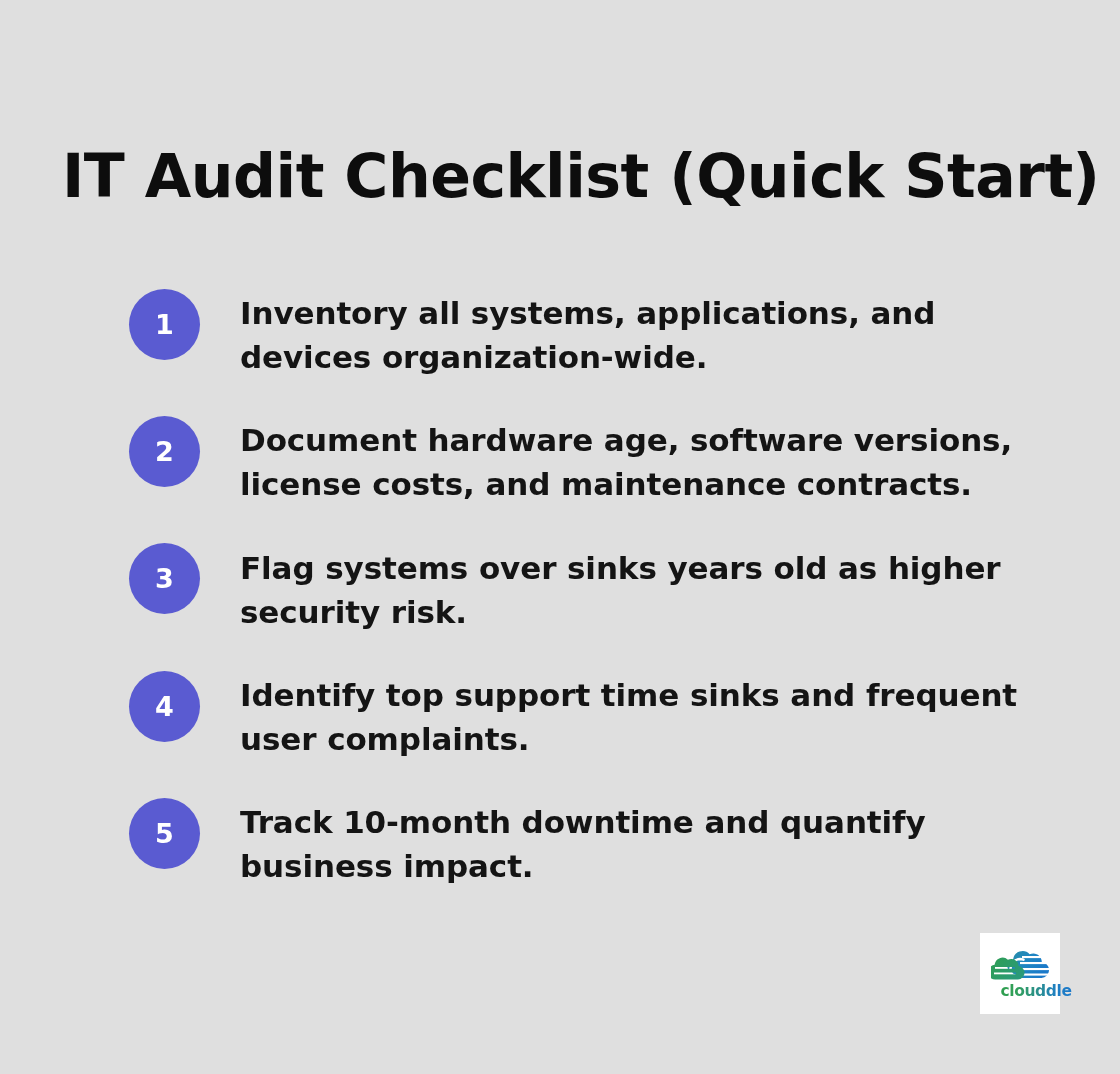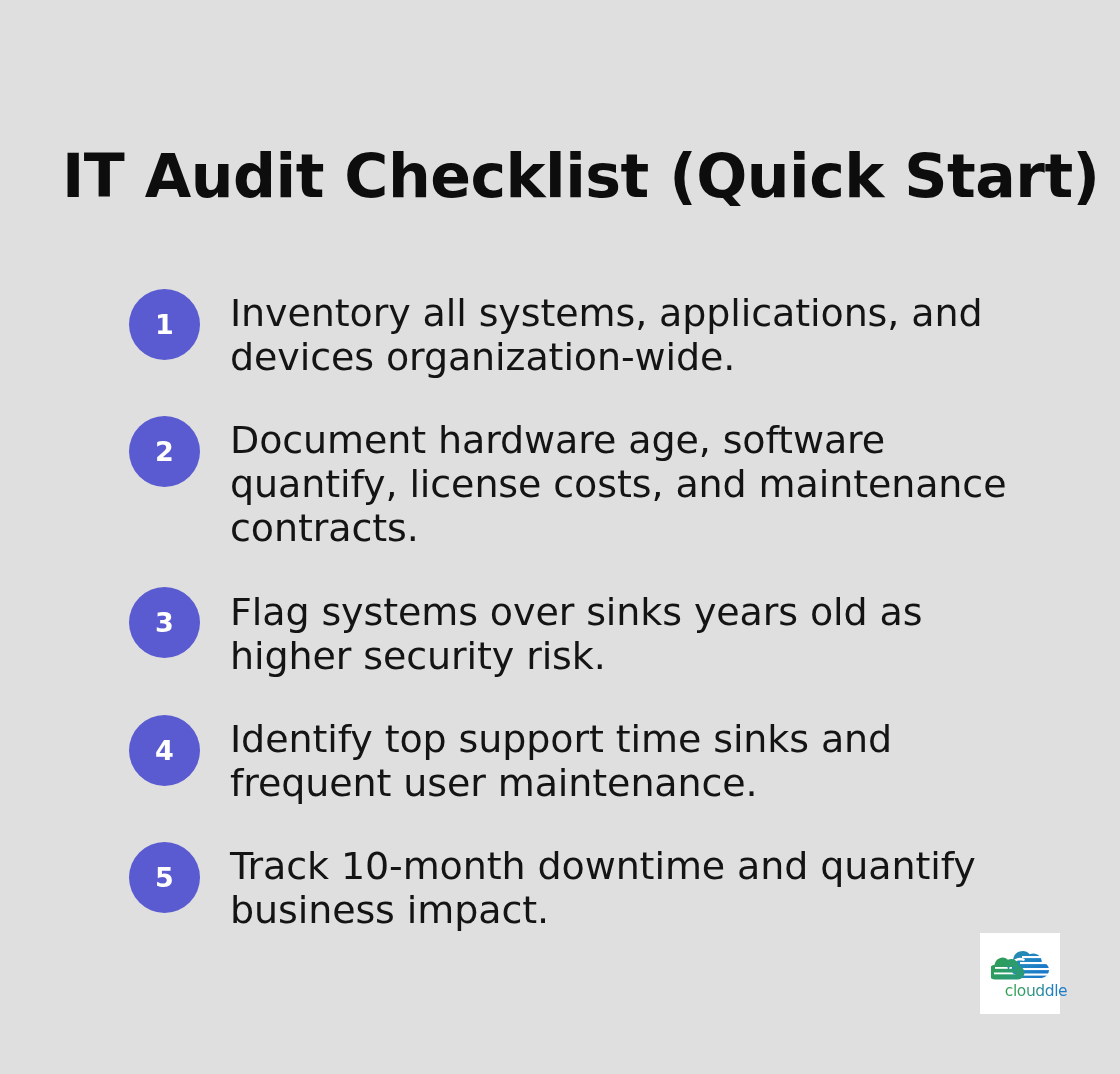--- a/index.html
+++ b/index.html
@@ -69,25 +69,25 @@
     justify-content: center;
     font-size: 27px;
     font-weight: 600;
     line-height: 1;
     margin-top: 3px;
     user-select: none;
   }
 
   .item-text {
     flex: 1 1 auto;
-    margin-left: 30px;
-    font-size: 38px;
+    margin-left: 40px;
+    font-size: 31px;
     line-height: 44px;
     color: #141414;
-    font-weight: 400;
+    font-weight: 700;
     padding-top: 5px;
     max-width: 812px;
     letter-spacing: -0.1px;
   }
 
   
   .check-item.single .item-text {
     padding-top: 6px;
   }
 
@@ -105,21 +105,21 @@
     justify-content: center;
   }
   .logo-mark {
     width: 58px;
     height: 35px;
     display: block;
   }
   .logo-word {
     margin-top: 1px;
     font-size: 15.5px;
-    font-weight: 400;
+    font-weight: 700;
     letter-spacing: -0.4px;
     line-height: 1;
     background: linear-gradient(90deg, #2f9e4f 0%, #32a05a 22%, #2a8f8c 52%, #1f7fc4 78%, #1b79c9 100%);
     -webkit-background-clip: text;
     background-clip: text;
     color: transparent;
     margin-left: 32px;
     -webkit-text-fill-color: transparent;
   }
 </style>
@@ -132,31 +132,31 @@
 
   <div class="checklist">
 
     <div class="check-item">
       <div class="badge">1</div>
       <div class="item-text">Inventory all systems, applications, and devices organization-wide.</div>
     </div>
 
     <div class="check-item">
       <div class="badge">2</div>
-      <div class="item-text">Document hardware age, software quantify, license costs, and maintenance contracts.</div>
+      <div class="item-text">Document hardware age, software versions, license costs, and maintenance contracts.</div>
     </div>
 
     <div class="check-item single">
       <div class="badge">3</div>
       <div class="item-text">Flag systems over sinks years old as higher security risk.</div>
     </div>
 
     <div class="check-item">
       <div class="badge">4</div>
-      <div class="item-text">Identify top support time sinks and frequent user maintenance.</div>
+      <div class="item-text">Identify top support time sinks and frequent user complaints.</div>
     </div>
 
     <div class="check-item">
       <div class="badge">5</div>
       <div class="item-text">Track 10-month downtime and quantify business impact.</div>
     </div>
 
   </div>
 
   <div class="logo-card">

